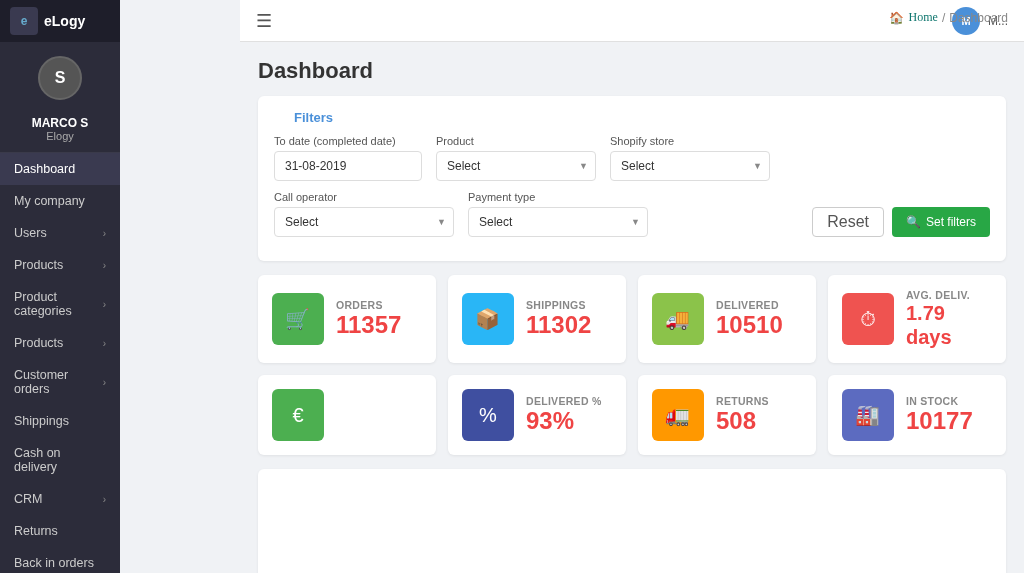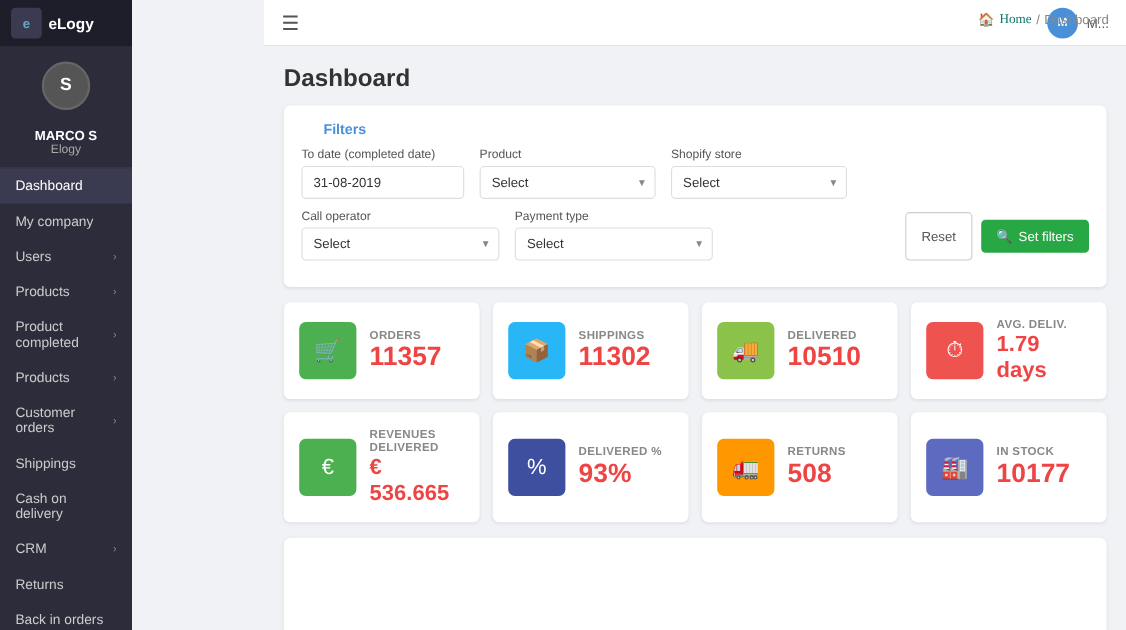--- a/index.html
+++ b/index.html
@@ -163,23 +163,23 @@
       pointer-events: none;
     }
     .filter-select-wrapper select { padding-right: 24px; }
     .filter-actions { display: flex; align-items: center; gap: 8px; margin-left: auto; padding-bottom: 0; }
     .btn-reset {
       padding: 5px 14px;
       border: 1px solid #ccc;
       border-radius: 4px;
       background: #fff;
       color: #555;
-      font-size: 12px;
+      font-size: 16px;
       cursor: pointer;
-      height: 44px;
+      height: 30px;
     }
     .btn-set-filters {
       padding: 5px 14px;
       border: none;
       border-radius: 4px;
       background: #28a745;
       color: #fff;
       font-size: 12px;
       cursor: pointer;
       height: 30px;
@@ -270,21 +270,21 @@
       </div>
       <div class="sidebar-item">
         <span>Users</span>
         <span class="sidebar-chevron">›</span>
       </div>
       <div class="sidebar-item">
         <span>Products</span>
         <span class="sidebar-chevron">›</span>
       </div>
       <div class="sidebar-item">
-        <span>Product completed</span>
+        <span>Product categories</span>
         <span class="sidebar-chevron">›</span>
       </div>
       <div class="sidebar-item">
         <span>Products</span>
         <span class="sidebar-chevron">›</span>
       </div>
       <div class="sidebar-item">
         <span>Customer orders</span>
         <span class="sidebar-chevron">›</span>
       </div>
@@ -406,24 +406,20 @@
         </div>
         <div class="stat-card">
           <div class="stat-icon-box icon-red" style="font-size: 20px; color: rgb(255, 255, 255);">⏱</div>
           <div class="stat-info">
             <div class="stat-label">AVG. DELIV.</div>
             <div class="stat-value small">1.79 days</div>
           </div>
         </div>
         <div class="stat-card">
           <div class="stat-icon-box icon-green" style="font-size: 20px; color: rgb(255, 255, 255);">€</div>
-          <div class="stat-info">
-            <div class="stat-label">REVENUES DELIVERED</div>
-            <div class="stat-value small">€ 536.665</div>
-          </div>
         </div>
         <div class="stat-card">
           <div class="stat-icon-box icon-navy" style="font-size: 20px; color: rgb(255, 255, 255);">%</div>
           <div class="stat-info">
             <div class="stat-label">DELIVERED %</div>
             <div class="stat-value">93%</div>
           </div>
         </div>
         <div class="stat-card">
           <div class="stat-icon-box icon-orange" style="font-size: 20px; color: rgb(255, 255, 255);">🚛</div>

